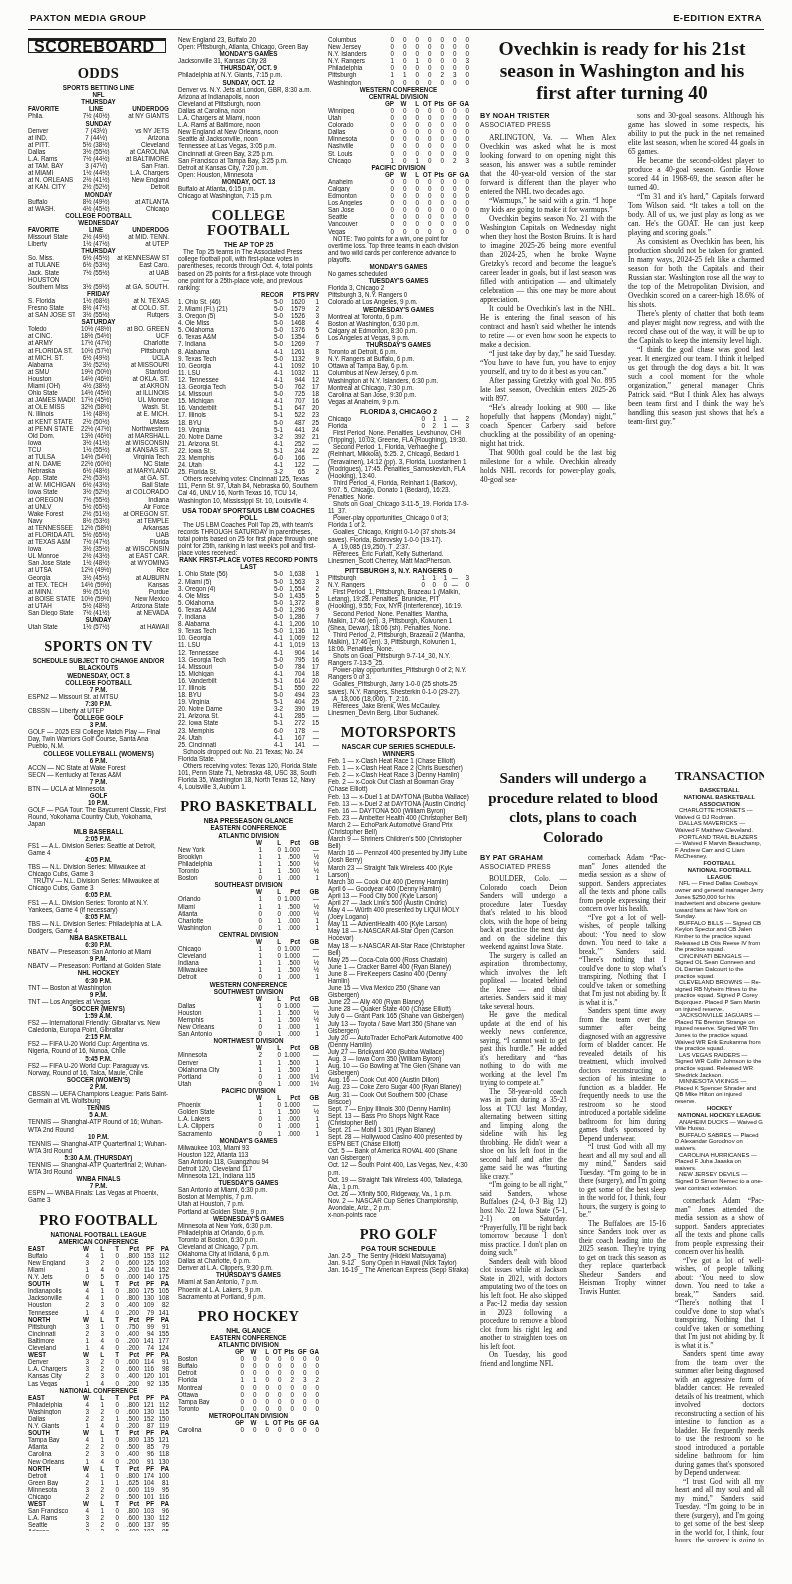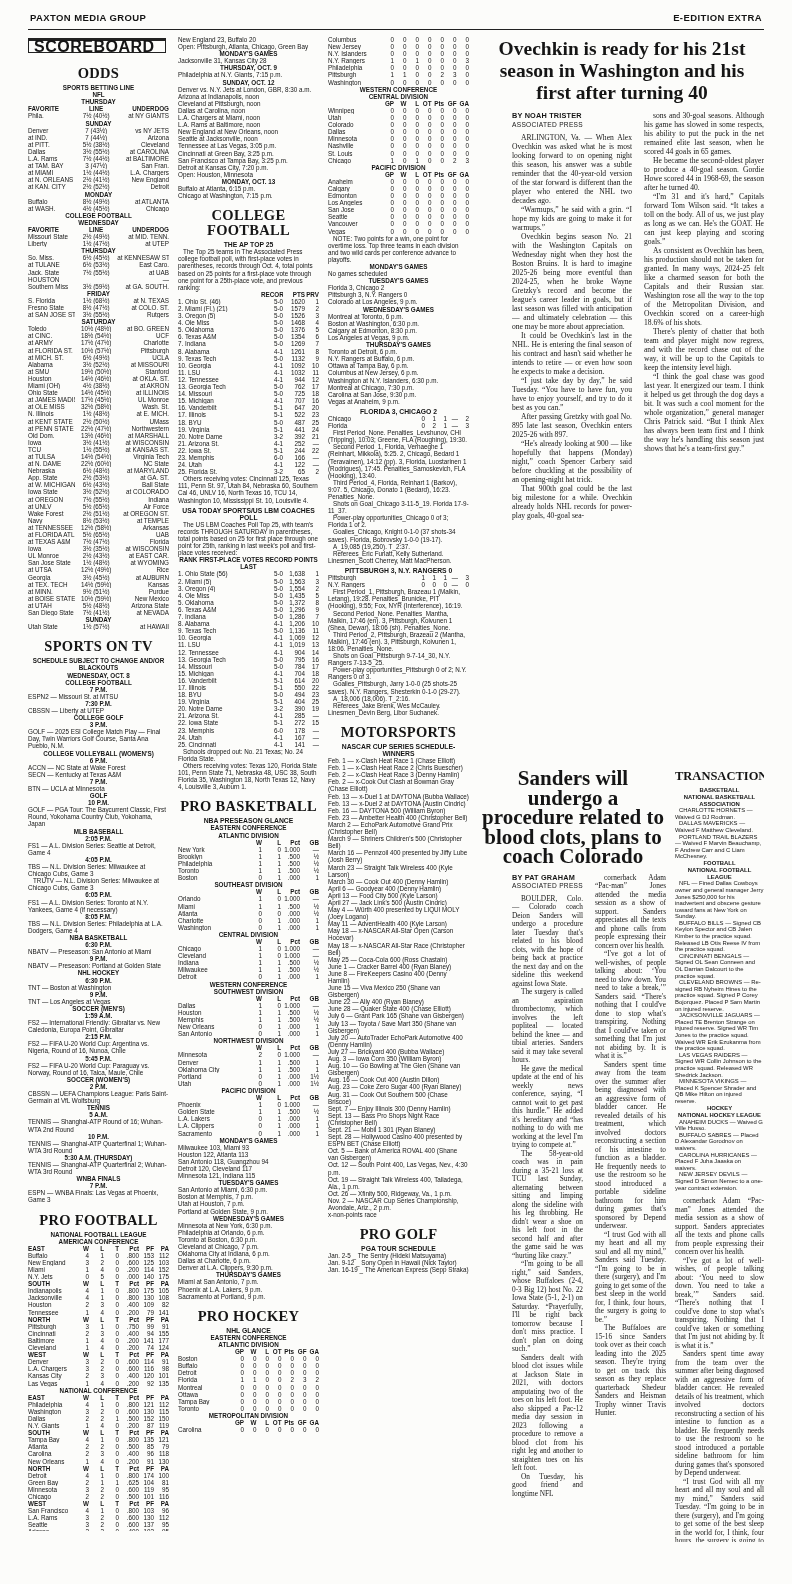--- a/index.html
+++ b/index.html
@@ -29,24 +29,24 @@
   .nba5 .trow .tcell:not(:first-child){width:19px;}
   .ap4 .trow .tcell:nth-child(2){width:22px;}
   .ap4 .trow .tcell:nth-child(3){width:22px;}
   .ap4 .trow .tcell:nth-child(4){width:14px;}
   .odds3 .trow .tcell:nth-child(2){width:42px;text-align:center;}
   .odds3 .trow .tcell:last-child{flex:1.1;text-align:right;}
   .score6 .trow .tcell:not(:first-child){width:11px;}
   
   .articles-region{flex:1;overflow:hidden;}
   .headline{font-weight:bold;font-size:19.5px;line-height:22px;text-align:center;margin:2px 0 7px;}
-  .headline.small{font-size:21px;line-height:19.5px;}
+  .headline.small{font-size:15px;line-height:19.5px;}
   .byline{font-family:"Liberation Sans",sans-serif;font-weight:bold;font-size:7.3px;letter-spacing:.2px;}
   .credit{font-family:"Liberation Sans",sans-serif;font-size:6.6px;letter-spacing:.3px;margin-bottom:4px;}
-  .article-cols{display:flex;gap:12px;margin-left:32px;}
+  .article-cols{display:flex;gap:12px;}
   .article-col{flex:1;font-size:7.6px;line-height:9px;text-align:justify;overflow:hidden;}
   .article-col .line{text-indent:9px;font-family:Liberation Serif, serif;}
   .ov-col{height:648px;}
   .lower{display:flex;gap:9px;margin-top:8px;height:775px;overflow:hidden;}
   .lower-left{width:186px;flex:none;}
   .lower-left .article-col{font-size:7.3px;line-height:8.5px;height:690px;}
   .lower-right{flex:1;overflow:hidden;}
   .trans-head{font-family:"Liberation Serif",serif;font-weight:bold;font-size:12.5px;text-align:center;margin:2px 0 3px;}
   .trans-lines{font-family:"Liberation Sans",sans-serif;font-size:5.9px;line-height:6.6px;}
   .trans-lines .p{text-indent:4px;}
@@ -2023,21 +2023,21 @@
         <div class="lower-left">
           <div class="headline small">Sanders will undergo a procedure related to blood clots, plans to coach Colorado</div>
           <div class="article-cols">
             <div class="article-col">
               <div class="byline">BY PAT GRAHAM</div>
               <div class="credit">ASSOCIATED PRESS</div>
               <div>
                   <div class="line">BOULDER, Colo. — Colorado coach Deion Sanders will undergo a procedure later Tuesday that's related to his blood clots, with the hope of being back at practice the next day and on the sideline this weekend against Iowa State.</div>
                   <div class="line">The surgery is called an aspiration thrombectomy, which involves the left popliteal — located behind the knee — and tibial arteries. Sanders said it may take several hours.</div>
                   <div class="line">He gave the medical update at the end of his weekly news conference, saying, “I cannot wait to get past this hurdle.” He added it's hereditary and “has nothing to do with me working at the level I'm trying to compete at.”</div>
-                  <div class="line">The 58-year-old coach was in pain during a 35-21 loss at TCU last Sunday, alternating between sitting and limping along the sideline with his leg throbbing. He didn't wear a shoe on his left foot in the second half and after the game said he was “hurting like crazy.”</div>
+                  <div class="line">The 58-year-old coach was in pain during a 35-21 loss at TCU last Monday, alternating between sitting and limping along the sideline with his leg throbbing. He didn't wear a shoe on his left foot in the second half and after the game said he was “hurting like crazy.”</div>
                   <div class="line">“I'm going to be all right,” said Sanders, whose Buffaloes (2-4, 0-3 Big 12) host No. 22 Iowa State (5-1, 2-1) on Saturday. “Prayerfully, I'll be right back tomorrow because I don't miss practice. I don't plan on doing such.”</div>
                   <div class="line">Sanders dealt with blood clot issues while at Jackson State in 2021, with doctors amputating two of the toes on his left foot. He also skipped a Pac-12 media day session in 2023 following a procedure to remove a blood clot from his right leg and another to straighten toes on his left foot.</div>
                   <div class="line">On Tuesday, his good friend and longtime NFL</div>
                 </div>
             </div>
             <div class="article-col">
               <div>
                   <div class="line">cornerback Adam “Pac-man” Jones attended the media session as a show of support. Sanders appreciates all the texts and phone calls from people expressing their concern over his health.</div>
                   <div class="line">“I've got a lot of well-wishes, of people talking about: ‘You need to slow down. You need to take a break,’” Sanders said. “There's nothing that I could've done to stop what's transpiring. Nothing that I could've taken or something that I'm just not abiding by. It is what it is.”</div>
                   <div class="line">Sanders spent time away from the team over the summer after being diagnosed with an aggressive form of bladder cancer. He revealed details of his treatment, which involved doctors reconstructing a section of his intestine to function as a bladder. He frequently needs to use the restroom so he stood introduced a portable sideline bathroom for him during games that's sponsored by Depend underwear.</div>

